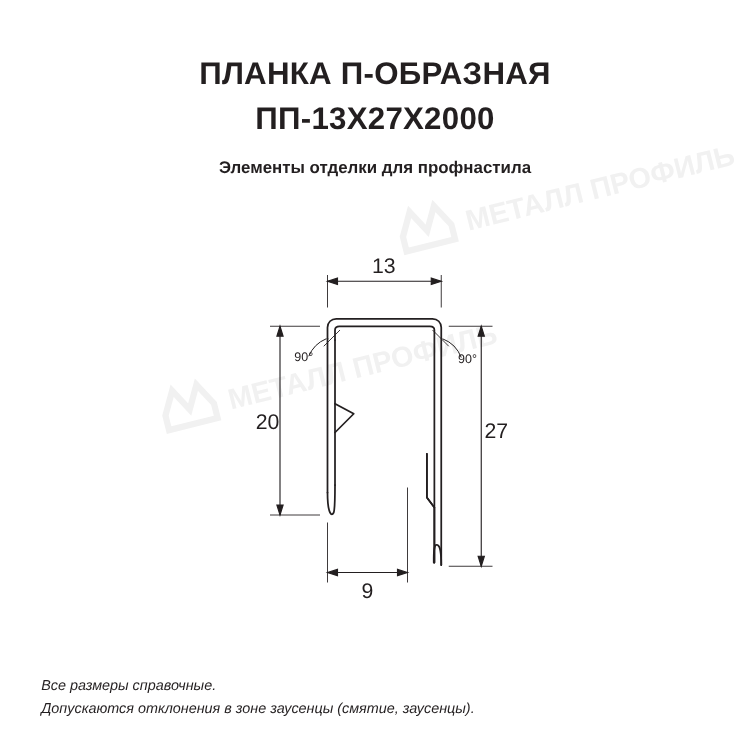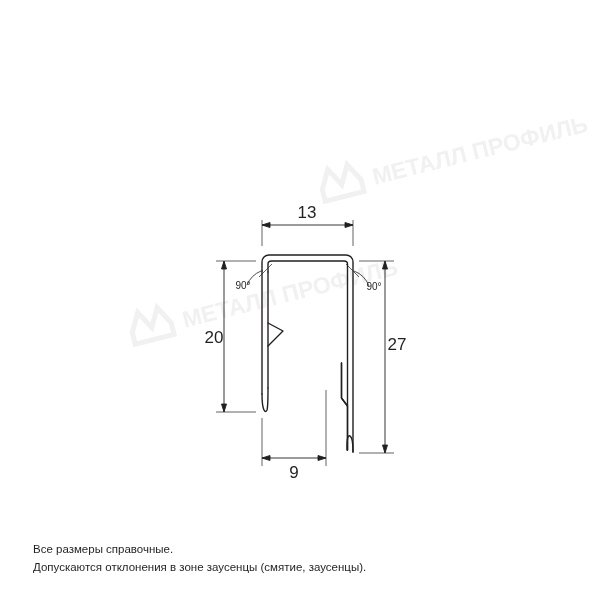--- a/index.html
+++ b/index.html
@@ -55,20 +55,21 @@
     left: 16px;
     width: 600px;
     height: 350px;
   }
   .footer {
     position: absolute;
     left: 33px;
     top: 540px;
     font-size: 11.5px;
     line-height: 18px;
+    font-style: italic;
   }
   .footer div {
     white-space: nowrap;
   }
   .wm {
     position: absolute;
     pointer-events: none;
     user-select: none;
   }
 </style>
@@ -83,20 +84,25 @@
         <path d="M0 18 L10 0 L20 18 L30 0 L40 18 L40 30 L0 30 Z" fill="none" stroke="#f1f1f1" stroke-width="5"></path>
         <text x="52" y="26" font-family="Liberation Sans, sans-serif" font-size="23" font-weight="bold" fill="#f1f1f1">МЕТАЛЛ ПРОФИЛЬ</text>
       </g>
       <g transform="translate(128,315) rotate(-14)">
         <path d="M0 18 L10 0 L20 18 L30 0 L40 18 L40 30 L0 30 Z" fill="none" stroke="#f1f1f1" stroke-width="5"></path>
         <text x="52" y="26" font-family="Liberation Sans, sans-serif" font-size="23" font-weight="bold" fill="#f1f1f1">МЕТАЛЛ ПРОФИЛЬ</text>
       </g>
     </g>
   </svg>
 
+  <div class="header">
+    <h1 class="title-1">ПЛАНКА П-ОБРАЗНАЯ</h1>
+    <h1 class="title-2">ПП-13Х27Х2000</h1>
+    <p class="subtitle">Элементы отделки для профнастила</p>
+  </div>
 
   <div class="drawing">
     <svg width="600" height="350" viewBox="0 0 600 350">
       <g stroke="#231f20" fill="none" stroke-width="1.4" stroke-linejoin="round" stroke-linecap="round">
 
         <path d="M246 121
                  L246 112
                  C246 108 249 105 253 105
                  L330 105
                  C334 105 337 108 337 112

